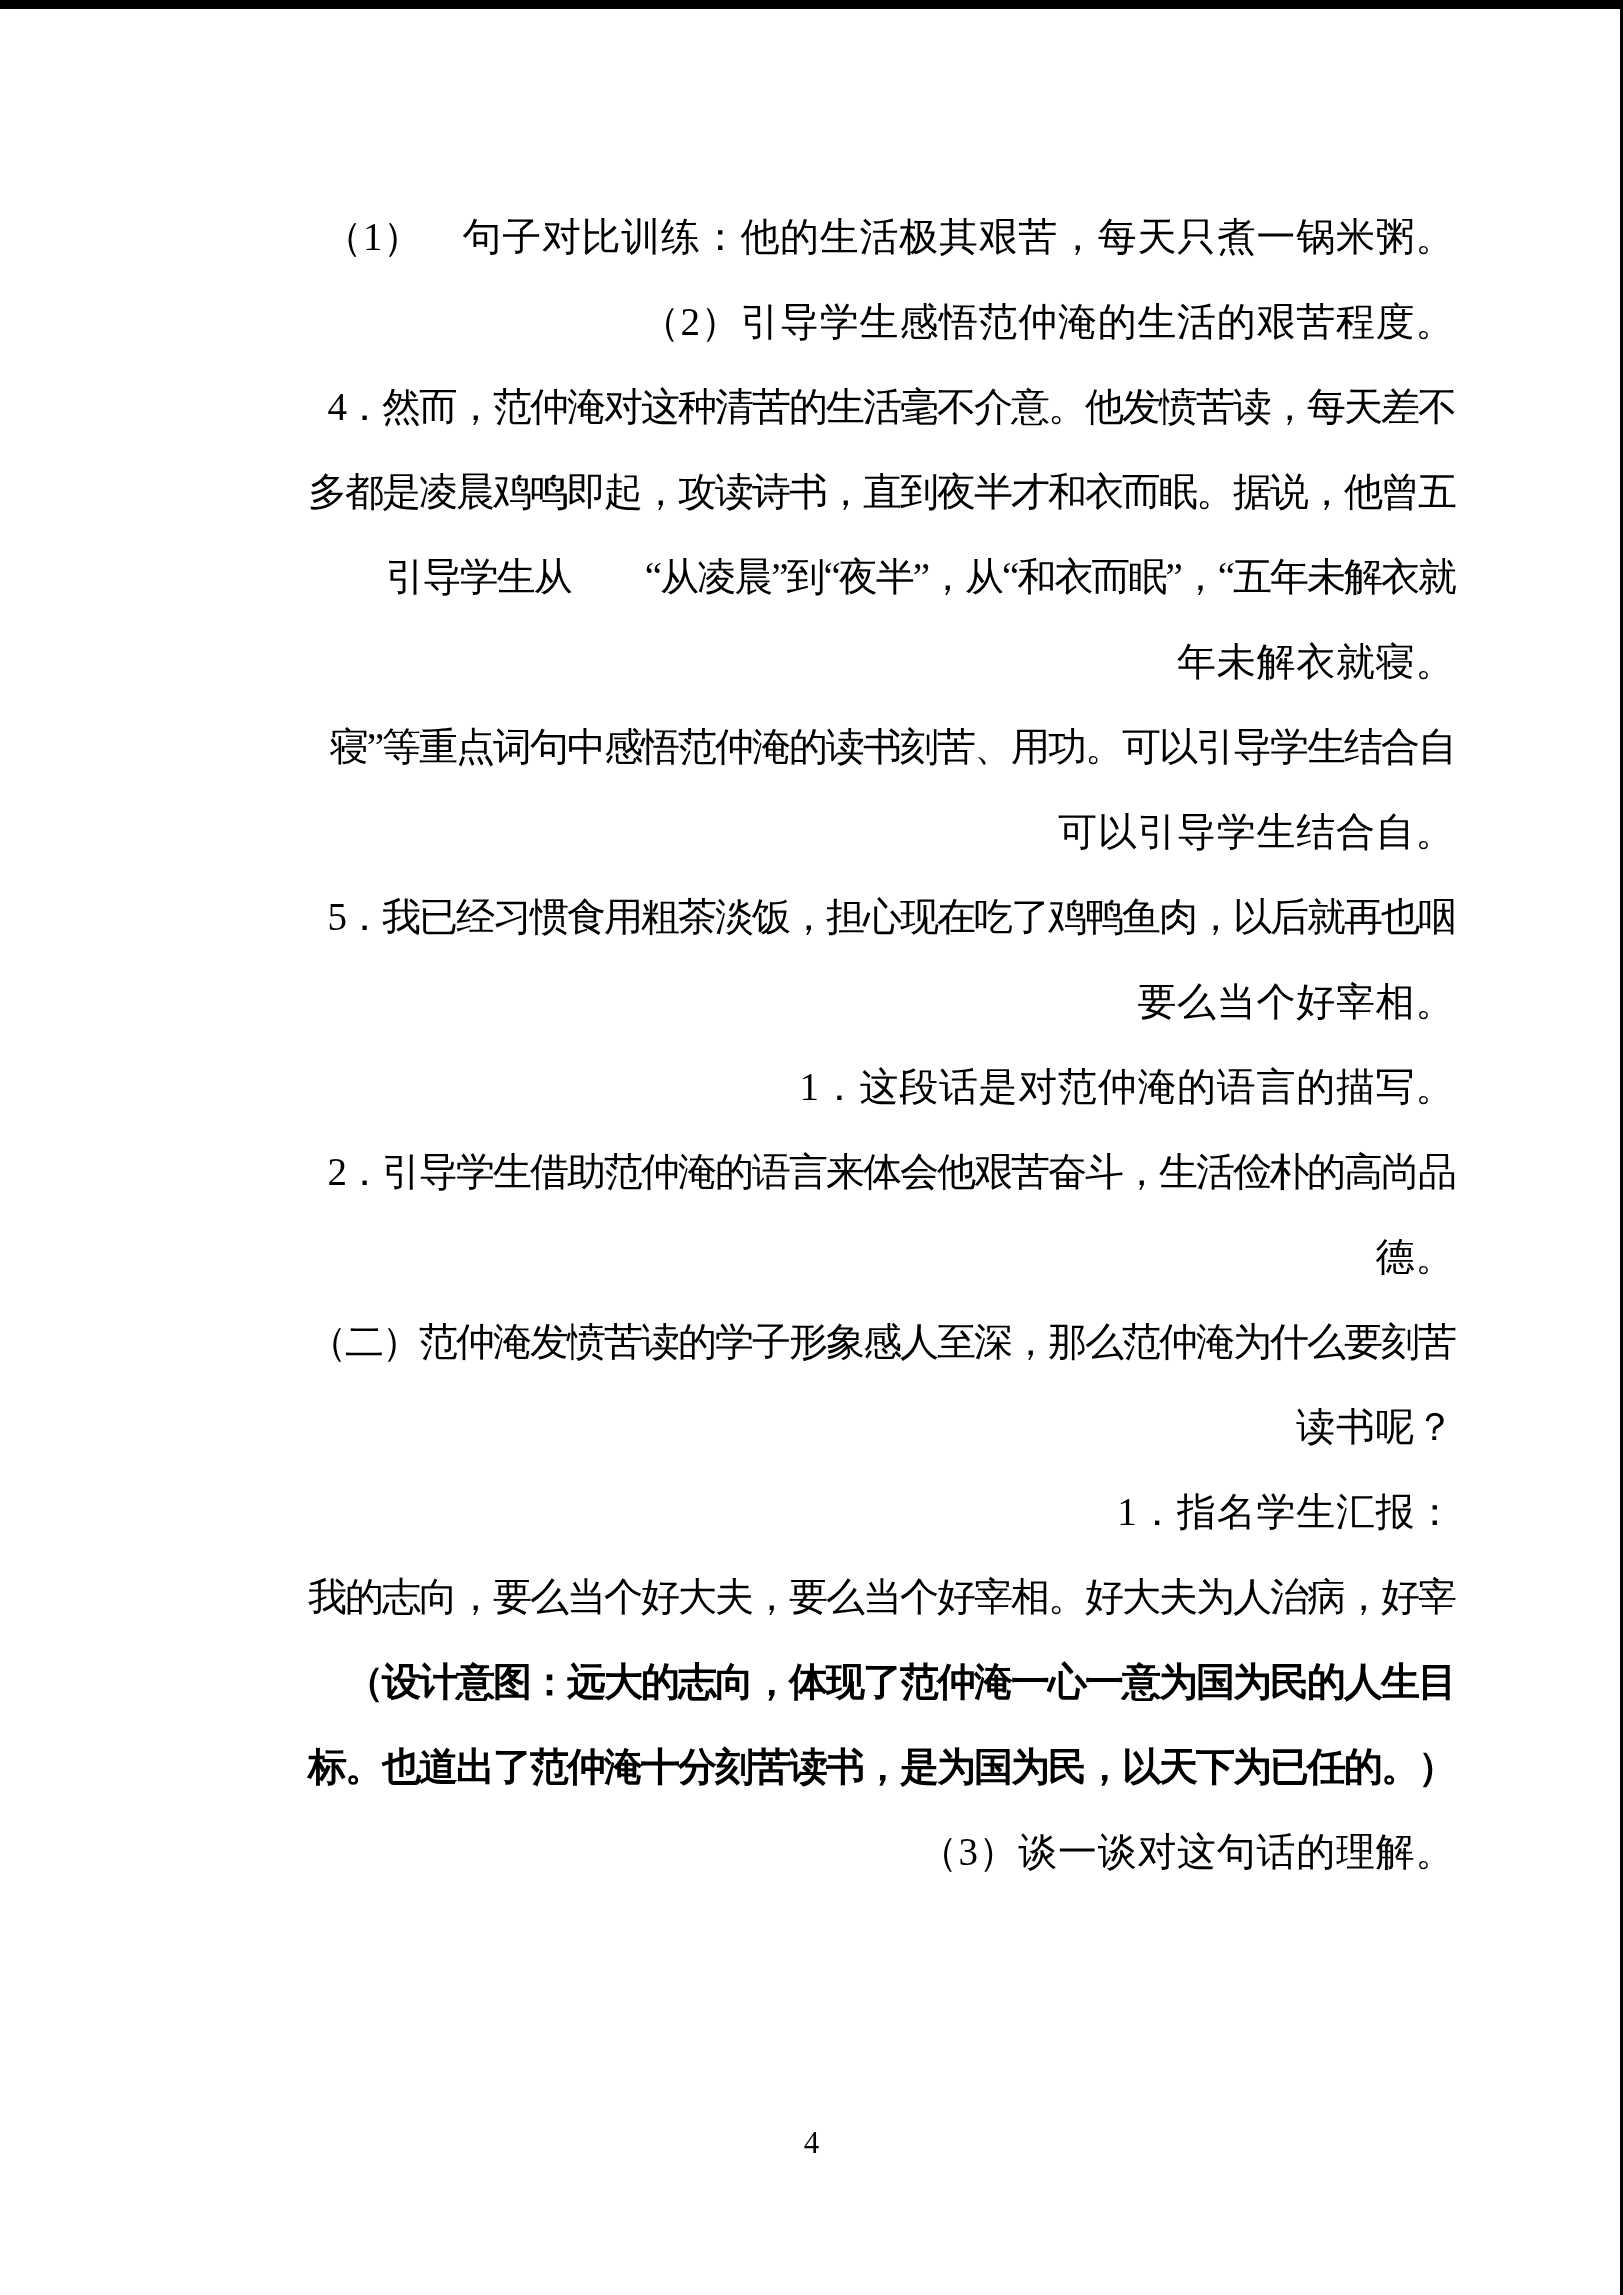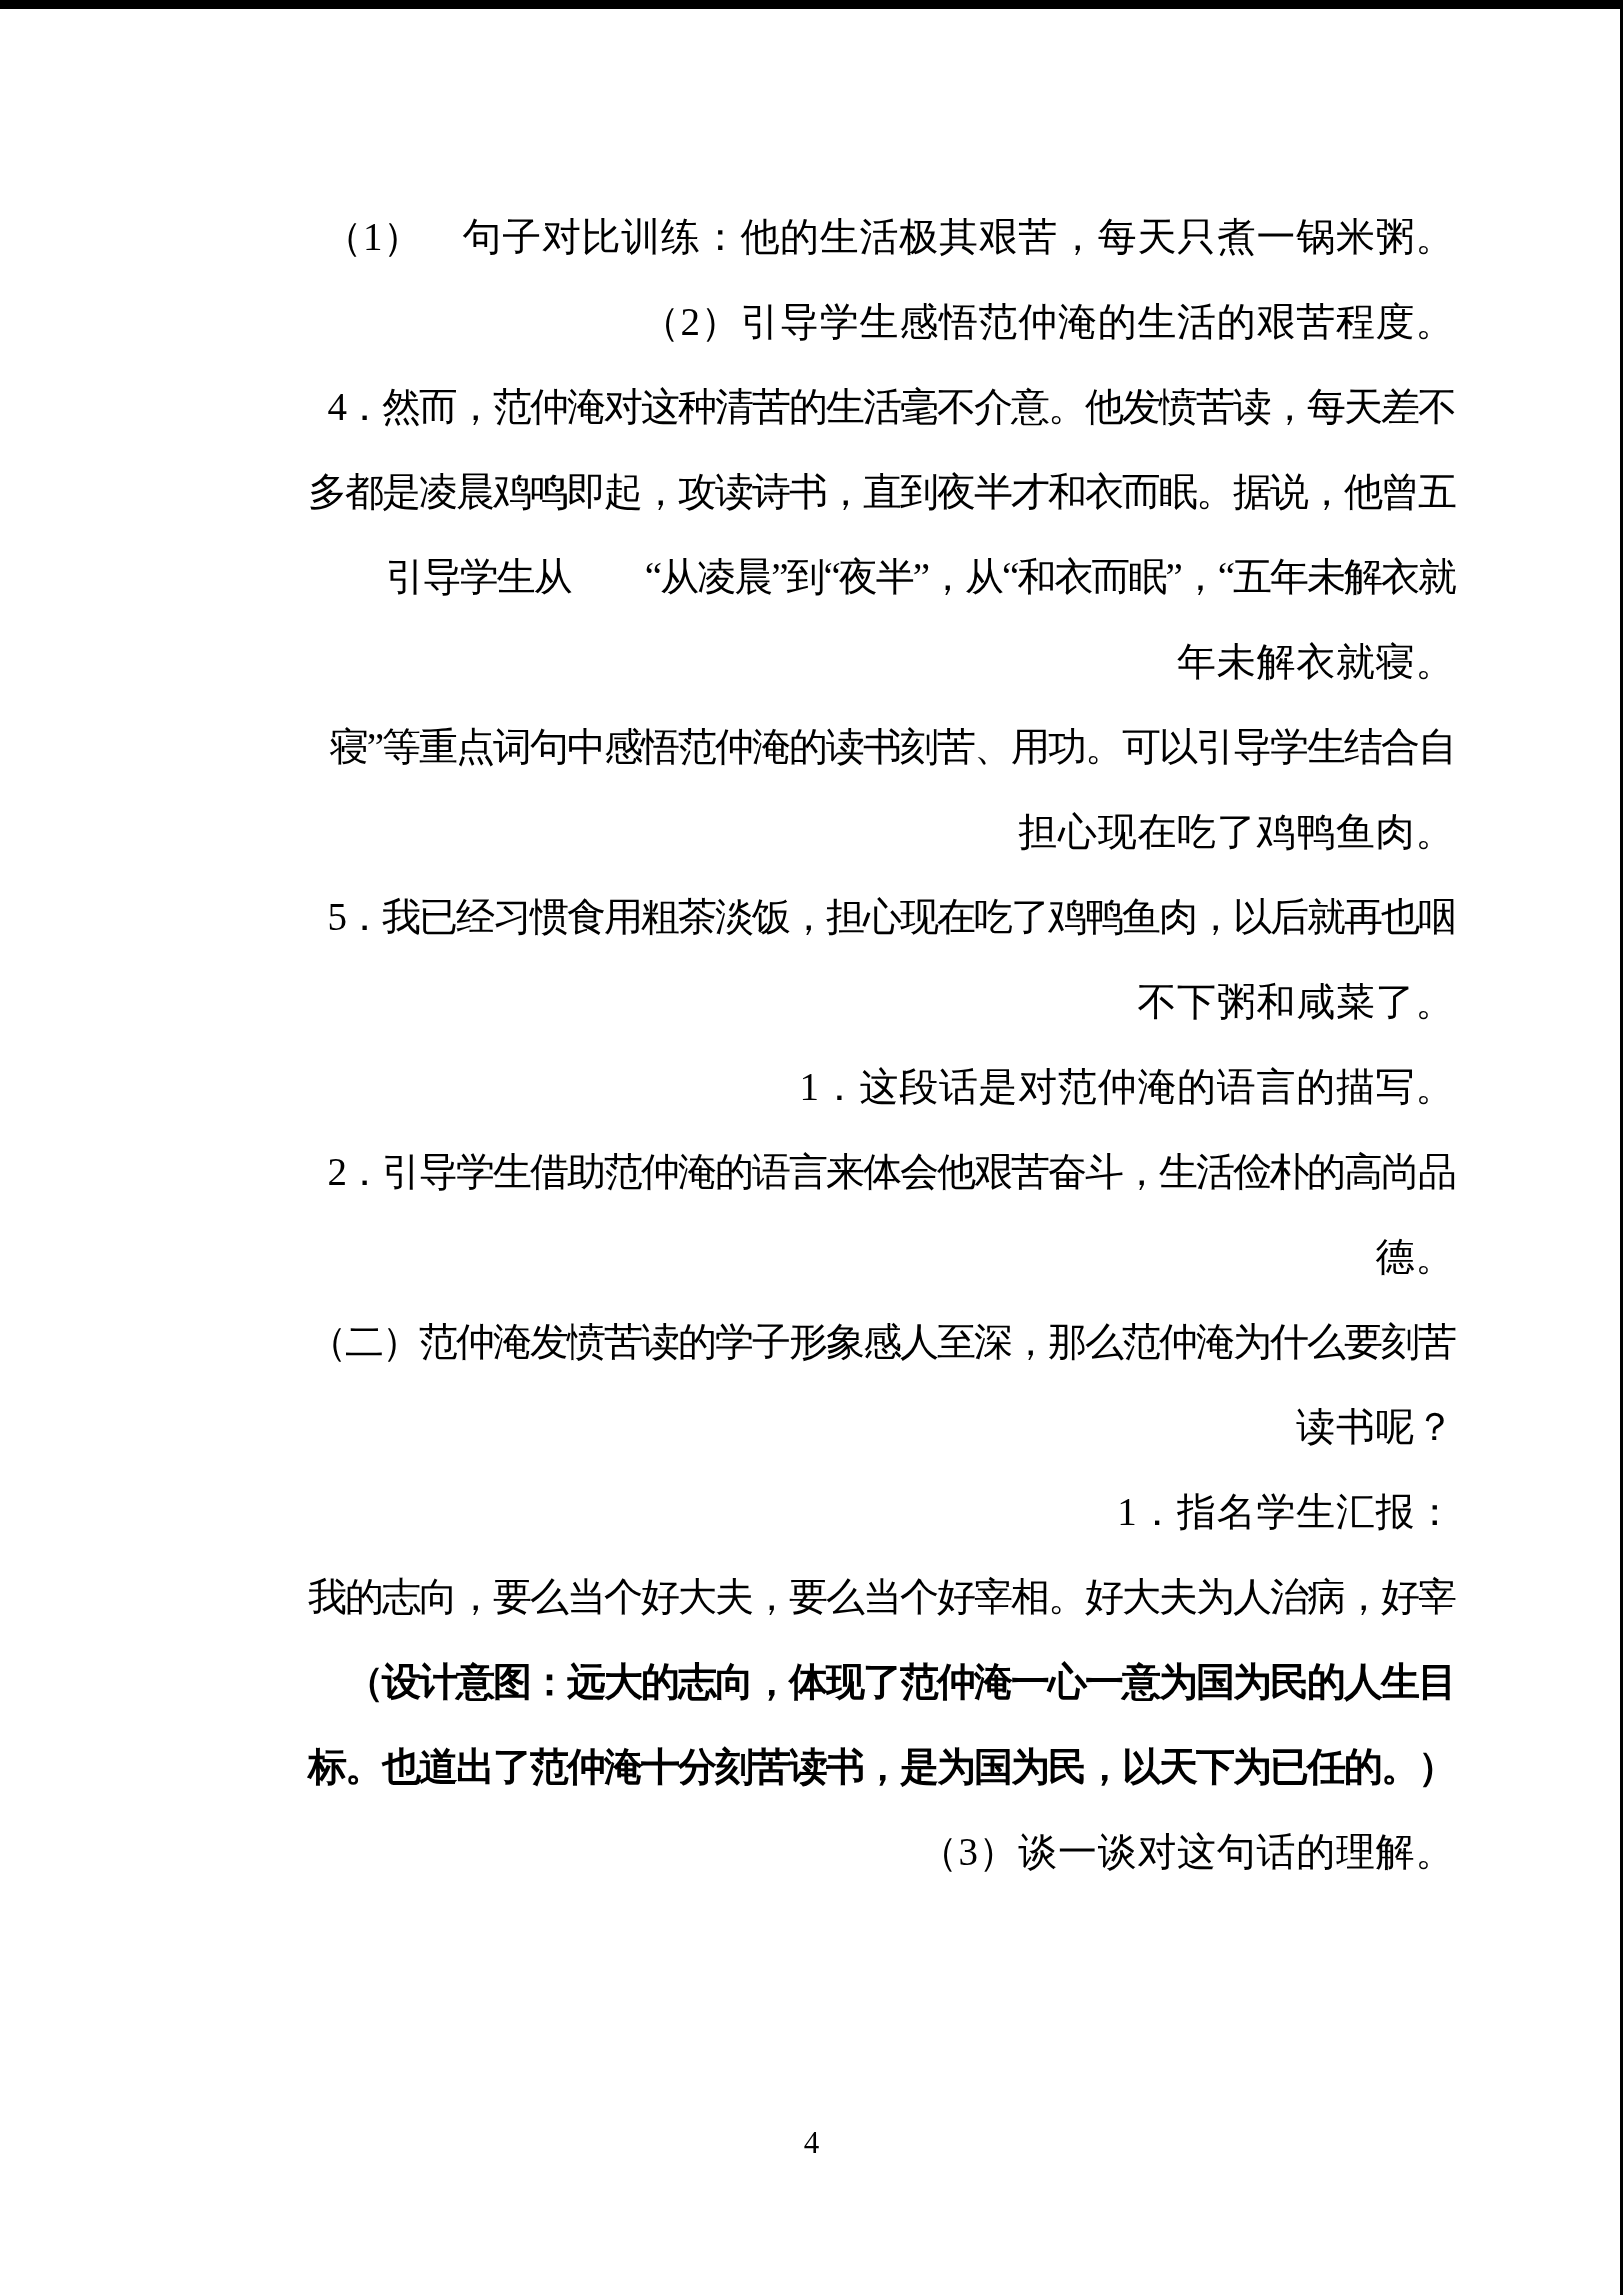--- a/index.html
+++ b/index.html
@@ -68,23 +68,23 @@
 <div class="scan-edge-right"></div>
 
 <div class="doc-content">
   <div class="line">（1）　句子对比训练：他的生活极其艰苦，每天只煮一锅米粥。</div>
   <div class="line">（2）引导学生感悟范仲淹的生活的艰苦程度。</div>
   <div class="line full">4．然而，范仲淹对这种清苦的生活毫不介意。他发愤苦读，每天差不</div>
   <div class="line full">多都是凌晨鸡鸣即起，攻读诗书，直到夜半才和衣而眠。据说，他曾五</div>
   <div class="line full">引导学生从　　“从凌晨”到“夜半”，从“和衣而眠”，“五年未解衣就</div>
   <div class="line">年未解衣就寝。</div>
   <div class="line full">寝”等重点词句中感悟范仲淹的读书刻苦、用功。可以引导学生结合自</div>
-  <div class="line">担心现在吃了鸡鸭鱼肉。</div>
+  <div class="line">可以引导学生结合自。</div>
   <div class="line full">5．我已经习惯食用粗茶淡饭，担心现在吃了鸡鸭鱼肉，以后就再也咽</div>
-  <div class="line">不下粥和咸菜了。</div>
+  <div class="line">要么当个好宰相。</div>
   <div class="line">1．这段话是对范仲淹的语言的描写。</div>
   <div class="line full">2．引导学生借助范仲淹的语言来体会他艰苦奋斗，生活俭朴的高尚品</div>
   <div class="line">德。</div>
   <div class="line full">（二）范仲淹发愤苦读的学子形象感人至深，那么范仲淹为什么要刻苦</div>
   <div class="line">读书呢？</div>
   <div class="line">1．指名学生汇报：</div>
   <div class="line full">我的志向，要么当个好大夫，要么当个好宰相。好大夫为人治病，好宰</div>
   <div class="line full bold">（设计意图：远大的志向，体现了范仲淹一心一意为国为民的人生目</div>
   <div class="line full bold">标。也道出了范仲淹十分刻苦读书，是为国为民，以天下为已任的。）</div>
   <div class="line">（3）谈一谈对这句话的理解。</div>

